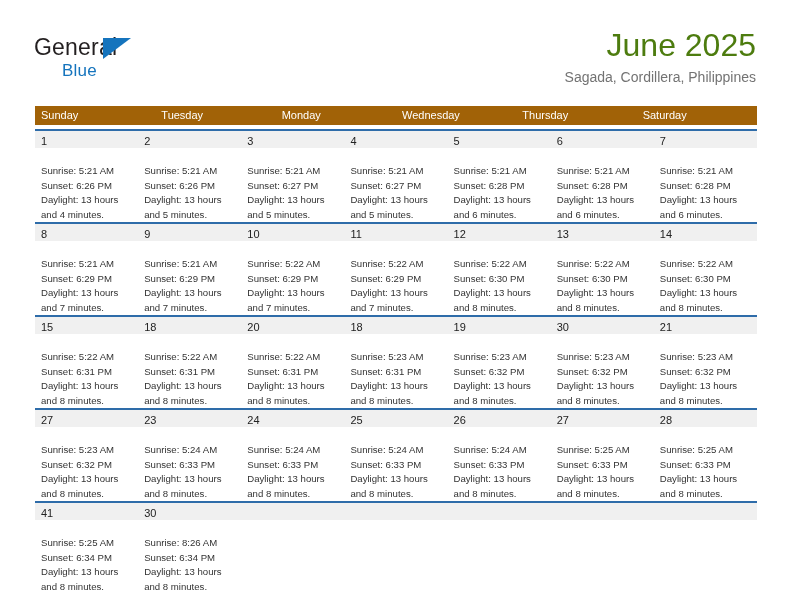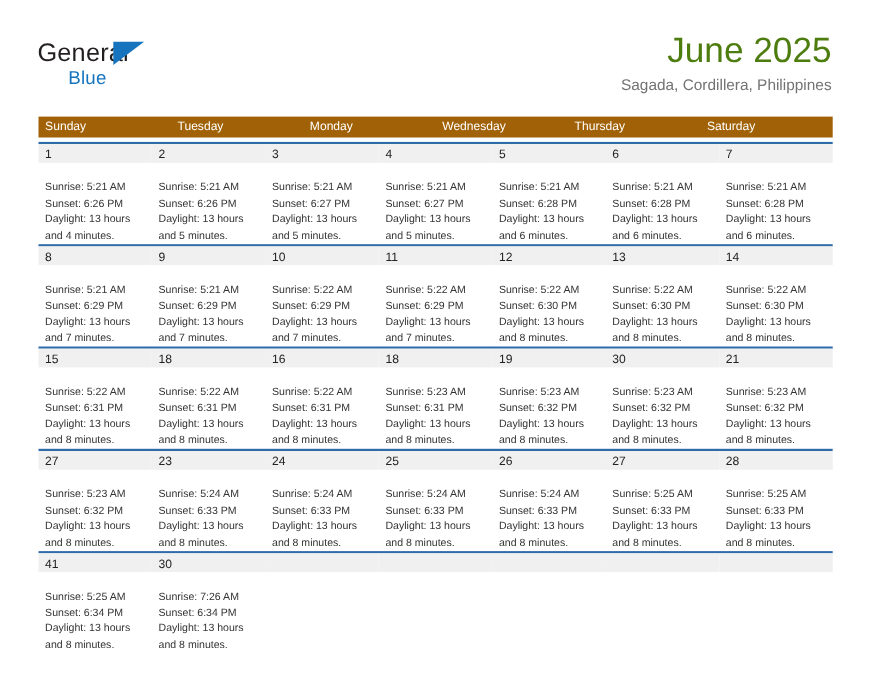--- a/index.html
+++ b/index.html
@@ -337,21 +337,21 @@
         <div class="day-cell">
           <div class="day-num-band"><span class="day-num">18</span></div>
           <div class="day-body">
             <div class="day-line">Sunrise: 5:22 AM</div>
             <div class="day-line">Sunset: 6:31 PM</div>
             <div class="day-line">Daylight: 13 hours</div>
             <div class="day-line">and 8 minutes.</div>
           </div>
         </div>
         <div class="day-cell">
-          <div class="day-num-band"><span class="day-num">16</span></div>
+          <div class="day-num-band"><span class="day-num">20</span></div>
           <div class="day-body">
             <div class="day-line">Sunrise: 5:22 AM</div>
             <div class="day-line">Sunset: 6:31 PM</div>
             <div class="day-line">Daylight: 13 hours</div>
             <div class="day-line">and 8 minutes.</div>
           </div>
         </div>
         <div class="day-cell">
           <div class="day-num-band"><span class="day-num">18</span></div>
           <div class="day-body">
@@ -466,21 +466,21 @@
           <div class="day-body">
             <div class="day-line">Sunrise: 5:25 AM</div>
             <div class="day-line">Sunset: 6:34 PM</div>
             <div class="day-line">Daylight: 13 hours</div>
             <div class="day-line">and 8 minutes.</div>
           </div>
         </div>
         <div class="day-cell">
           <div class="day-num-band"><span class="day-num">30</span></div>
           <div class="day-body">
-            <div class="day-line">Sunrise: 7:26 AM</div>
+            <div class="day-line">Sunrise: 8:26 AM</div>
             <div class="day-line">Sunset: 6:34 PM</div>
             <div class="day-line">Daylight: 13 hours</div>
             <div class="day-line">and 8 minutes.</div>
           </div>
         </div>
         <div class="day-cell empty">
           <div class="day-num-band"><span class="day-num"></span></div>
         </div>
         <div class="day-cell empty">
           <div class="day-num-band"><span class="day-num"></span></div>

